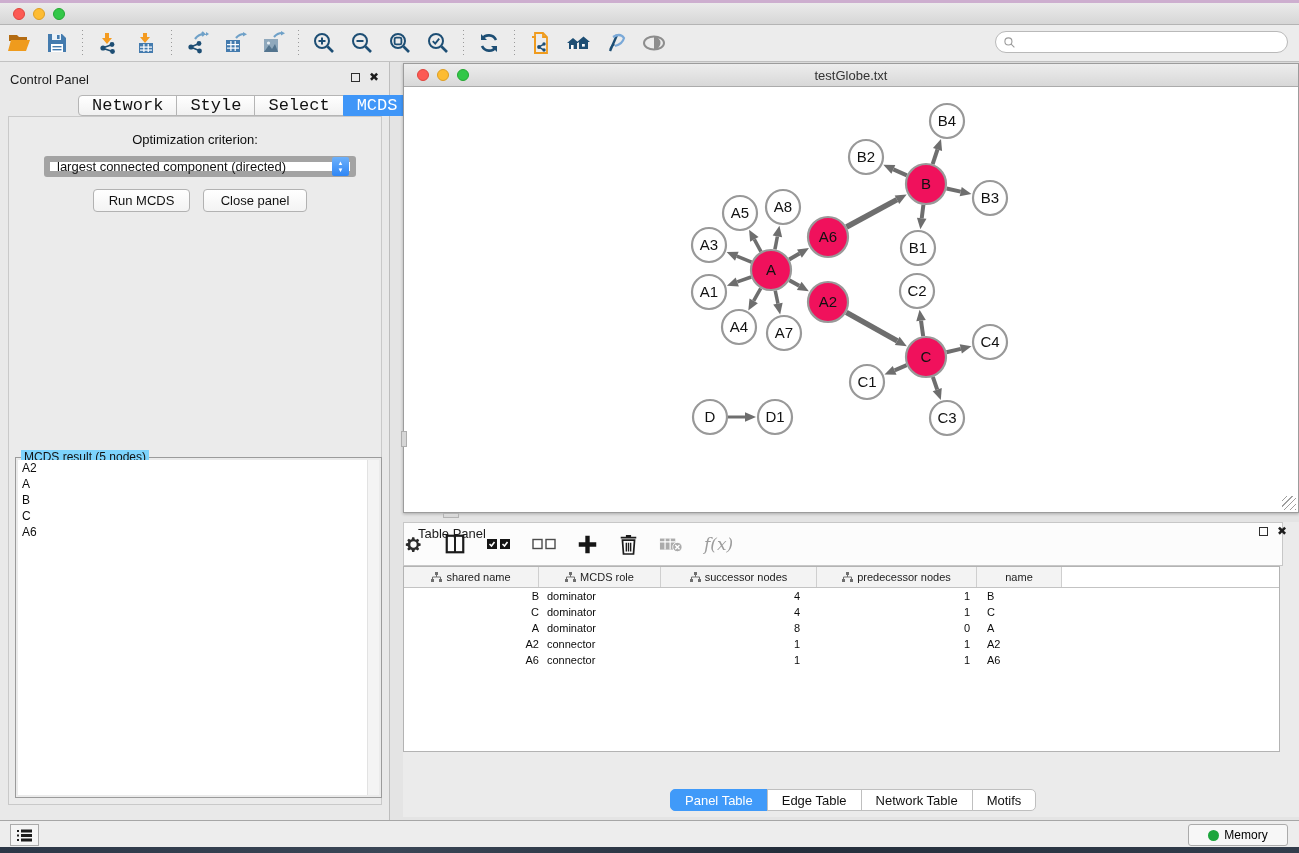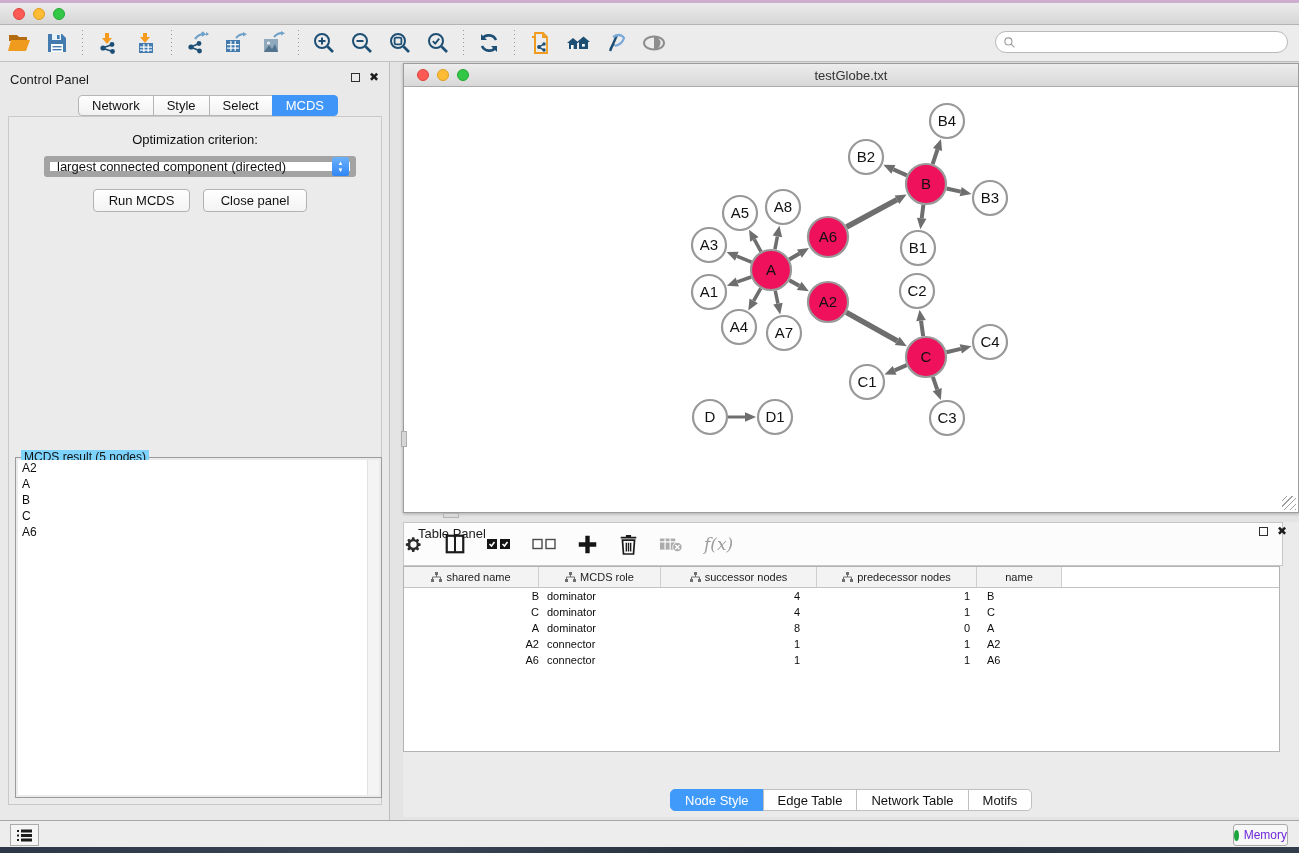--- a/index.html
+++ b/index.html
@@ -38,22 +38,22 @@
   #control-panel { left:0; top:62px; width:390px; height:758px; background:#e9e9e9;
     border-right:1px solid #bdbdbd; }
   .panel-title { font-size:13px; color:#1b1b1b; }
   #cp-header { left:10px; top:10px; }
   .win-icons { display:flex; gap:9px; align-items:center; }
   #cp-icons { right:10px; top:10px; }
   .float-ic { width:9px; height:9px; border:1.6px solid #2e2e2e; display:inline-block; }
   .close-ic { font-size:12px; color:#1d1d1d; font-weight:bold; line-height:10px; }
 
   #cp-tabs { left:78px; top:33px; display:flex; }
-  .cp-tab { height:21px; padding:0 13px; font-size:13px; display:flex; align-items:center;
-    background:linear-gradient(#ffffff,#f1f1f1); border:1px solid #b5b5b5; margin-left:-1px; color:#111; }
+  .cp-tab { height:21px; padding:0 13px; font-size:17px; display:flex; align-items:center;
+    background:linear-gradient(#ffffff,#f1f1f1); border:1px solid #b5b5b5; margin-left:-1px; color:#111;font-family:Liberation Mono, monospace; }
   .cp-tab:first-child { border-radius:4px 0 0 4px; margin-left:0; }
   .cp-tab:last-child { border-radius:0 4px 4px 0; }
   .cp-tab.active { background:#3f96f8; color:#fff; border-color:#3f96f8; }
 
   #cp-inner { left:8px; top:54px; width:374px; height:689px; background:#ebebeb; border:1px solid #c9c9c9; }
   #criterion-label { top:15px; left:0; width:100%; text-align:center; font-size:13px; color:#0d0d0d; }
   #criterion-select { left:35px; top:39px; width:312px; height:21px; background:#fff;
     border:6px solid #a3a3a3; border-radius:3px; display:flex; align-items:center; }
   #criterion-select .val { flex:1; font-size:13px; padding-left:7px; color:#111;
     white-space:nowrap; overflow:hidden; }
@@ -110,23 +110,23 @@
   .tp-tab { height:22px; padding:0 14px; font-size:13px; display:flex; align-items:center;
     background:#fff; border:1px solid #bfbfbf; margin-left:-1px; color:#111; }
   .tp-tab:first-child{ border-radius:5px 0 0 5px; margin-left:0; }
   .tp-tab:last-child{ border-radius:0 5px 5px 0; }
   .tp-tab.active { background:#409af9; border-color:#409af9; color:#fff; }
 
   
   #status-bar { left:0; top:820px; width:1299px; height:27px; background:#ededed; border-top:1px solid #a6a6a6; }
   #status-list-btn { left:10px; top:3px; width:29px; height:22px; background:#f5f5f5;
     border:1px solid #ababab; display:flex; align-items:center; justify-content:center; }
-  #memory-btn { right:11px; top:3px; width:55px; height:22px; background:#f7f7f7;
+  #memory-btn { right:11px; top:3px; width:100px; height:22px; background:#f7f7f7;
     border:1px solid #ababab; border-radius:3px; display:flex; align-items:center;
-    justify-content:center; gap:5px; font-size:12px; color:#6d28d9; }
+    justify-content:center; gap:5px; font-size:12px; color:#000000; }
   #memory-dot { width:11px; height:11px; border-radius:50%; background:#1ca53c; }
   #desktop-bottom { left:0; top:847px; width:1299px; height:6px;
     background:linear-gradient(90deg,#2c3747,#3a4656 30%,#242e3b 60%,#323d4c); }
 </style>
 </head>
 <body>
 
 <div id="app">
   <div id="desktop-top" class="abs"></div>
 
@@ -548,21 +548,21 @@
           <div class="nt-row">
             <div class="nt-cell c0">A6</div>
             <div class="nt-cell c1">connector</div>
             <div class="nt-cell c2">1</div>
             <div class="nt-cell c3">1</div>
             <div class="nt-cell c4">A6</div>
           </div>
         </div>
     </div>
     <div id="tp-tabs" class="abs">
-        <div class="tp-tab active">Node Style</div>
+        <div class="tp-tab active">Panel Table</div>
         <div class="tp-tab">Edge Table</div>
         <div class="tp-tab">Network Table</div>
         <div class="tp-tab">Motifs</div>
       </div>
   </div>
 
   <div id="status-bar" class="abs">
     <div id="status-list-btn" class="abs">
       <svg width="15" height="13" viewBox="0 0 15 13">
           <rect x="0" y="1" width="2" height="2" fill="#1c1c1c"></rect>

